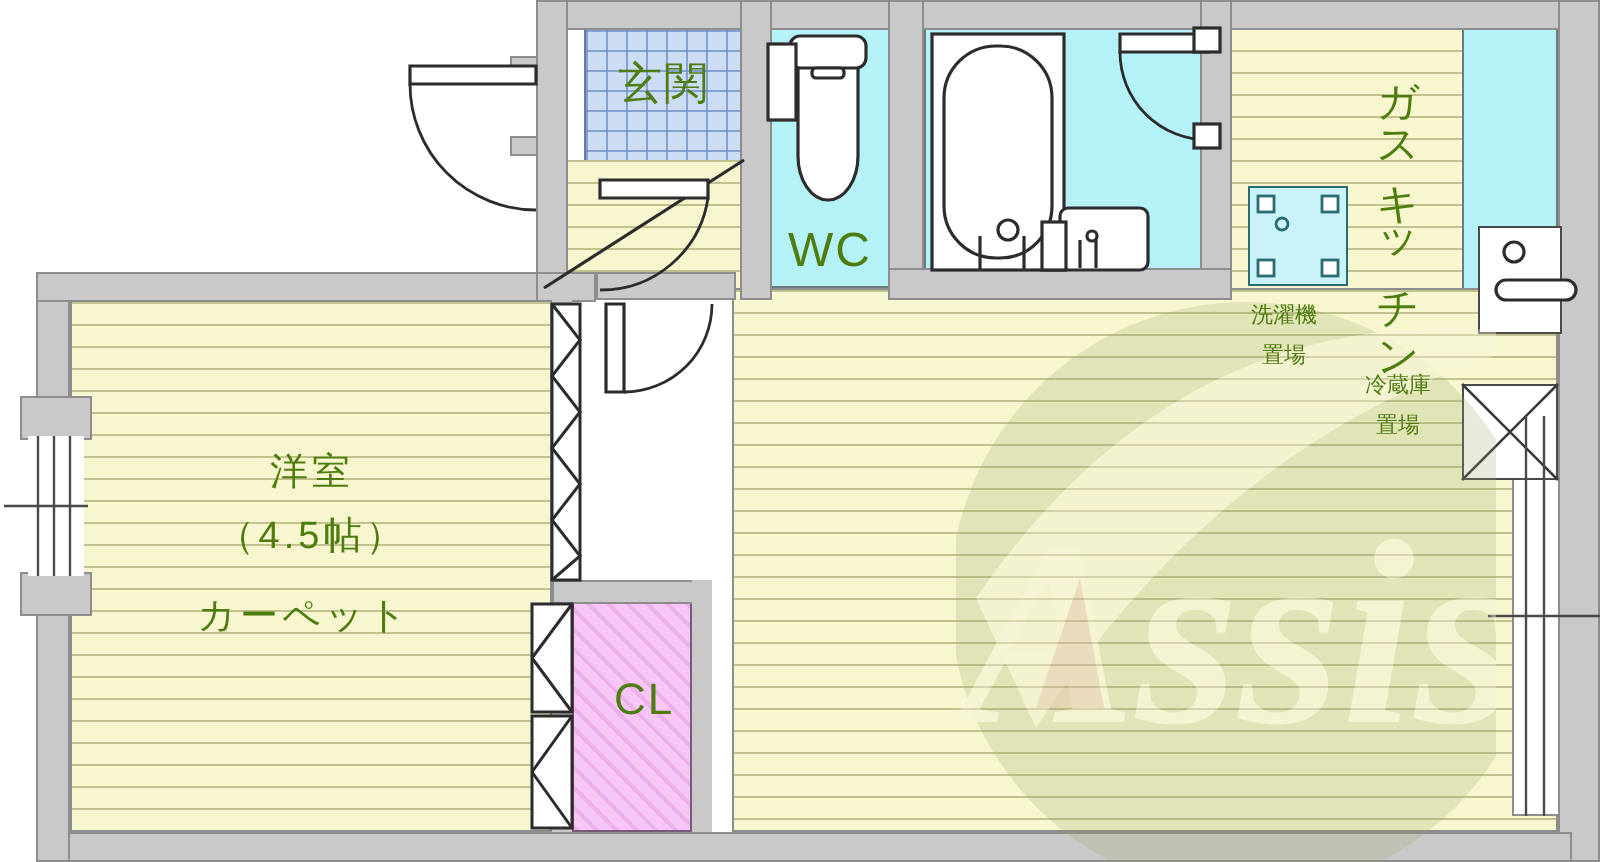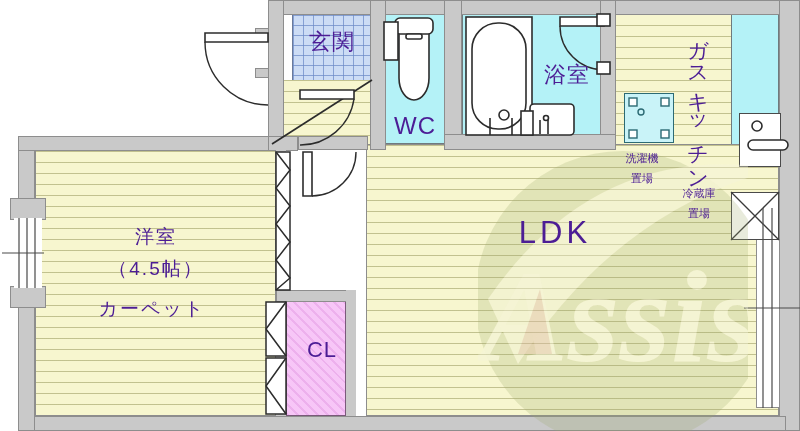--- a/index.html
+++ b/index.html
@@ -53,21 +53,21 @@
         rgba(225,150,225,.45) 0px, rgba(225,150,225,.45) 2px,
         rgba(0,0,0,0) 2px, rgba(0,0,0,0) 7px),
       #f7c6f7;
     border:1px solid #7a5a7a;
   }
   .white-box{background:#ffffff;border:1px solid #4a4a4a;}
 
   
   .lbl{
     position:absolute;
-    color:#4c1d95;
+    color:#4d7c0f;
     white-space:pre;
     line-height:1.05;
     text-align:center;
     font-family:"Liberation Sans","DejaVu Sans",sans-serif;
     pointer-events:none;
   }
   .lbl-ldk{font-size:31px;letter-spacing:4px;}
   .lbl-room{font-size:19px;letter-spacing:2px;}
   .lbl-jp{font-size:22px;letter-spacing:1px;}
   .lbl-wc{font-size:24px;letter-spacing:1px;}
@@ -246,31 +246,29 @@
       <path d="M10,150 Q120,-10 300,20 Q140,60 40,215 Z" fill="#f4f3dd" opacity="0.85"></path>
       <text x="2" y="212" font-family="Liberation Serif, DejaVu Serif, serif" font-size="132" font-style="italic" font-weight="bold" fill="#f4f3dd" opacity="0.95">Assist</text>
       <path d="M40,205 L62,140 L74,205 Z" fill="#c98a7a" opacity="0.55"></path>
     </g>
   </svg>
 
   <div class="lbl lbl-jp" style="left:296px;top:30px;width:72px;">玄関</div>
 
   <div class="lbl lbl-wc" style="left:384px;top:101px;width:62px;margin-top:12px;">WC</div>
 
-  <div class="lbl lbl-jp" style="left:534px;top:63px;width:66px;">浴室</div>
 
   <div class="lbl lbl-vert" style="left:687px;top:26px;height:130px;">ガスキッチン</div>
 
   <div class="lbl lbl-small" style="left:606px;top:152px;width:72px;">洗濯機</div>
   <div class="lbl lbl-small" style="left:606px;top:172px;width:72px;">置場</div>
 
   <div class="lbl lbl-small" style="left:668px;top:187px;width:62px;text-align:center;">冷蔵庫</div>
   <div class="lbl lbl-small" style="left:668px;top:207px;width:62px;">置場</div>
 
-  <div class="lbl lbl-ldk" style="left:455px;top:217px;width:200px;">LDK</div>
 
   <div class="lbl lbl-room" style="left:56px;top:227px;width:200px;">洋室</div>
   <div class="lbl lbl-room" style="left:56px;top:259px;width:200px;">（4.5帖）</div>
   <div class="lbl lbl-room" style="left:44px;top:299px;width:216px;">カーペット</div>
 
   <div class="lbl lbl-cl" style="left:286px;top:338px;width:72px;">CL</div>
 
 </div>
 
 </body></html>

